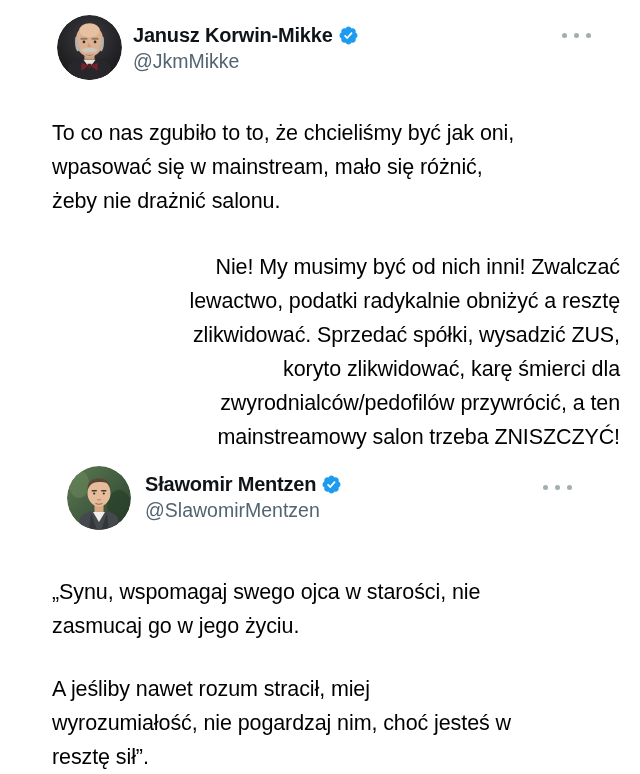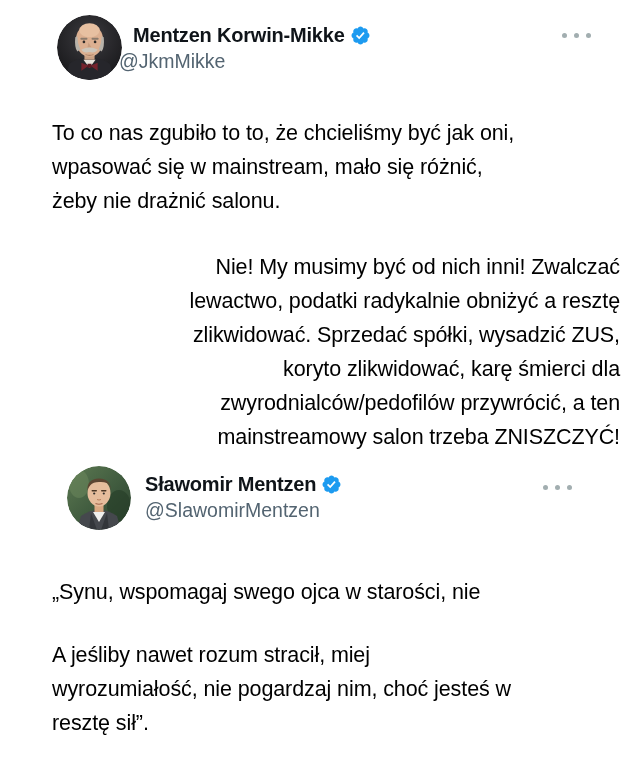--- a/index.html
+++ b/index.html
@@ -42,21 +42,21 @@
   .badge svg { display: block; width: 100%; height: 100%; }
 
   .handle {
     position: absolute;
     font-size: 19.5px;
     color: #536471;
     white-space: nowrap;
     line-height: 24px;
     cursor: pointer;
   }
-  .t1-handle { left: 119px; top: 49px; }
+  .t1-handle { left: 133px; top: 49px; }
   .t2-handle { left: 145px; top: 498px; }
 
   .more-btn {
     position: absolute;
     display: flex;
     gap: 7px;
     padding: 4px;
     cursor: pointer;
   }
   .t1-more { left: 558px; top: 29px; }
@@ -118,21 +118,21 @@
           <circle cx="26.5" cy="26.5" r="1.3" fill="#2d2a28"></circle>
           <circle cx="37.5" cy="26.5" r="1.3" fill="#2d2a28"></circle>
           <path d="M31 27 L30 32 L34 32 Z" fill="#c99d7f"></path>
           <path d="M24 34 Q32 30 40 34 Q38 38 32 36.5 Q26 38 24 34 Z" fill="#cfc7bb"></path>
           <path d="M28 39 Q32 40.5 36 39" stroke="#a97f64" stroke-width="1" fill="none"></path>
         </g>
       </svg>
     </div>
 
     <div class="name-row t1-name-row">
-      <span class="display-name">Mentzen Korwin-Mikke</span>
+      <span class="display-name">Janusz Korwin-Mikke</span>
       <span class="badge">
         <svg viewBox="0 0 24 24" aria-hidden="true">
           <path fill="#1d9bf0" d="M22.25 12c0-1.43-.88-2.67-2.19-3.34.46-1.39.2-2.9-.81-3.91s-2.52-1.27-3.91-.81c-.66-1.31-1.91-2.19-3.34-2.19s-2.67.88-3.33 2.19c-1.4-.46-2.91-.2-3.92.81s-1.26 2.52-.8 3.91c-1.31.67-2.2 1.91-2.2 3.34s.89 2.67 2.2 3.34c-.46 1.39-.21 2.9.8 3.91s2.52 1.26 3.91.81c.67 1.31 1.91 2.19 3.34 2.19s2.68-.88 3.34-2.19c1.39.45 2.9.2 3.91-.81s1.27-2.52.81-3.91c1.31-.67 2.19-1.91 2.19-3.34zm-11.71 4.2L6.8 12.46l1.41-1.42 2.26 2.26 4.8-5.23 1.47 1.36-6.2 6.77z"></path>
         </svg>
       </span>
     </div>
 
     <div class="handle t1-handle">@JkmMikke</div>
 
     <div class="more-btn t1-more" title="">
@@ -207,20 +207,21 @@
 
     <div class="more-btn t2-more" title="">
       <span class="dot"></span>
       <span class="dot"></span>
       <span class="dot"></span>
     </div>
 
     <div class="tweet-body t2-body">
       <p>
         <span class="line">„Synu, wspomagaj swego ojca w starości, nie</span><br>
+        <span class="line">zasmucaj go w jego życiu.</span>
       </p>
       <p>
         <span class="line">A jeśliby nawet rozum stracił, miej</span><br>
         <span class="line">wyrozumiałość, nie pogardzaj nim, choć jesteś w</span><br>
         <span class="line">resztę sił”.</span>
       </p>
     </div>
 
   </article>
 

